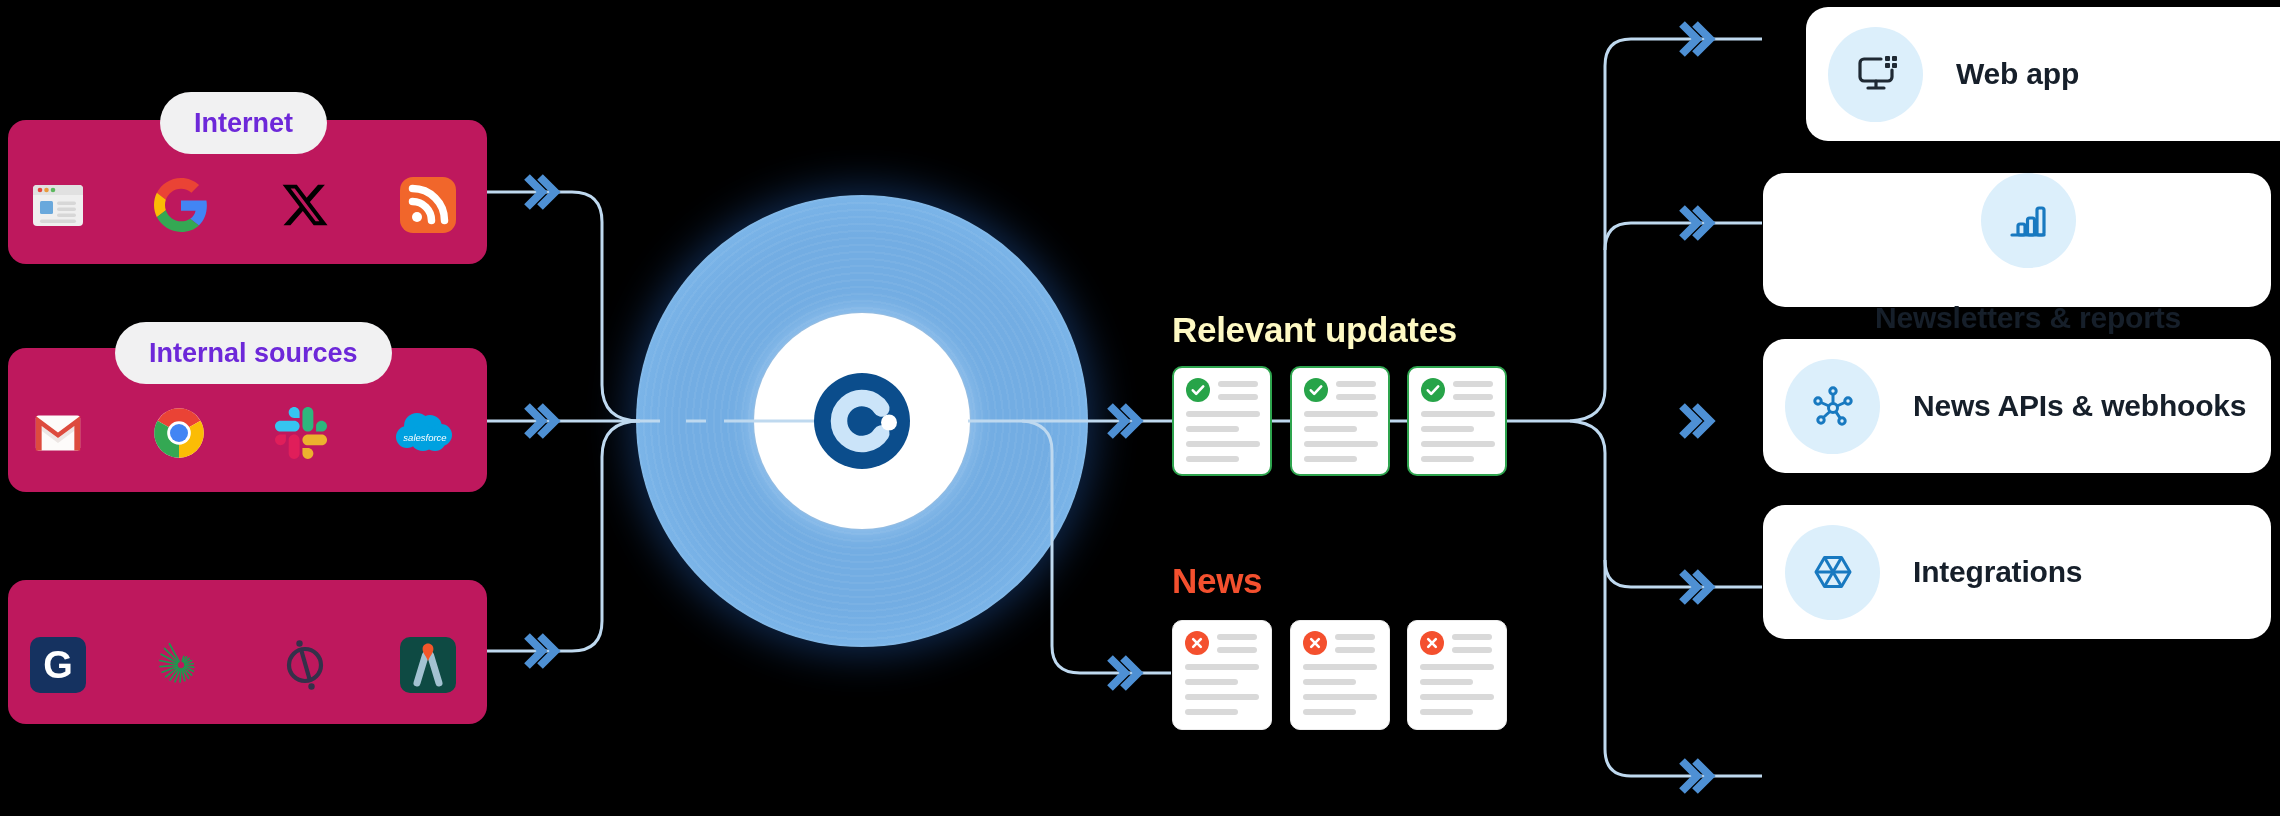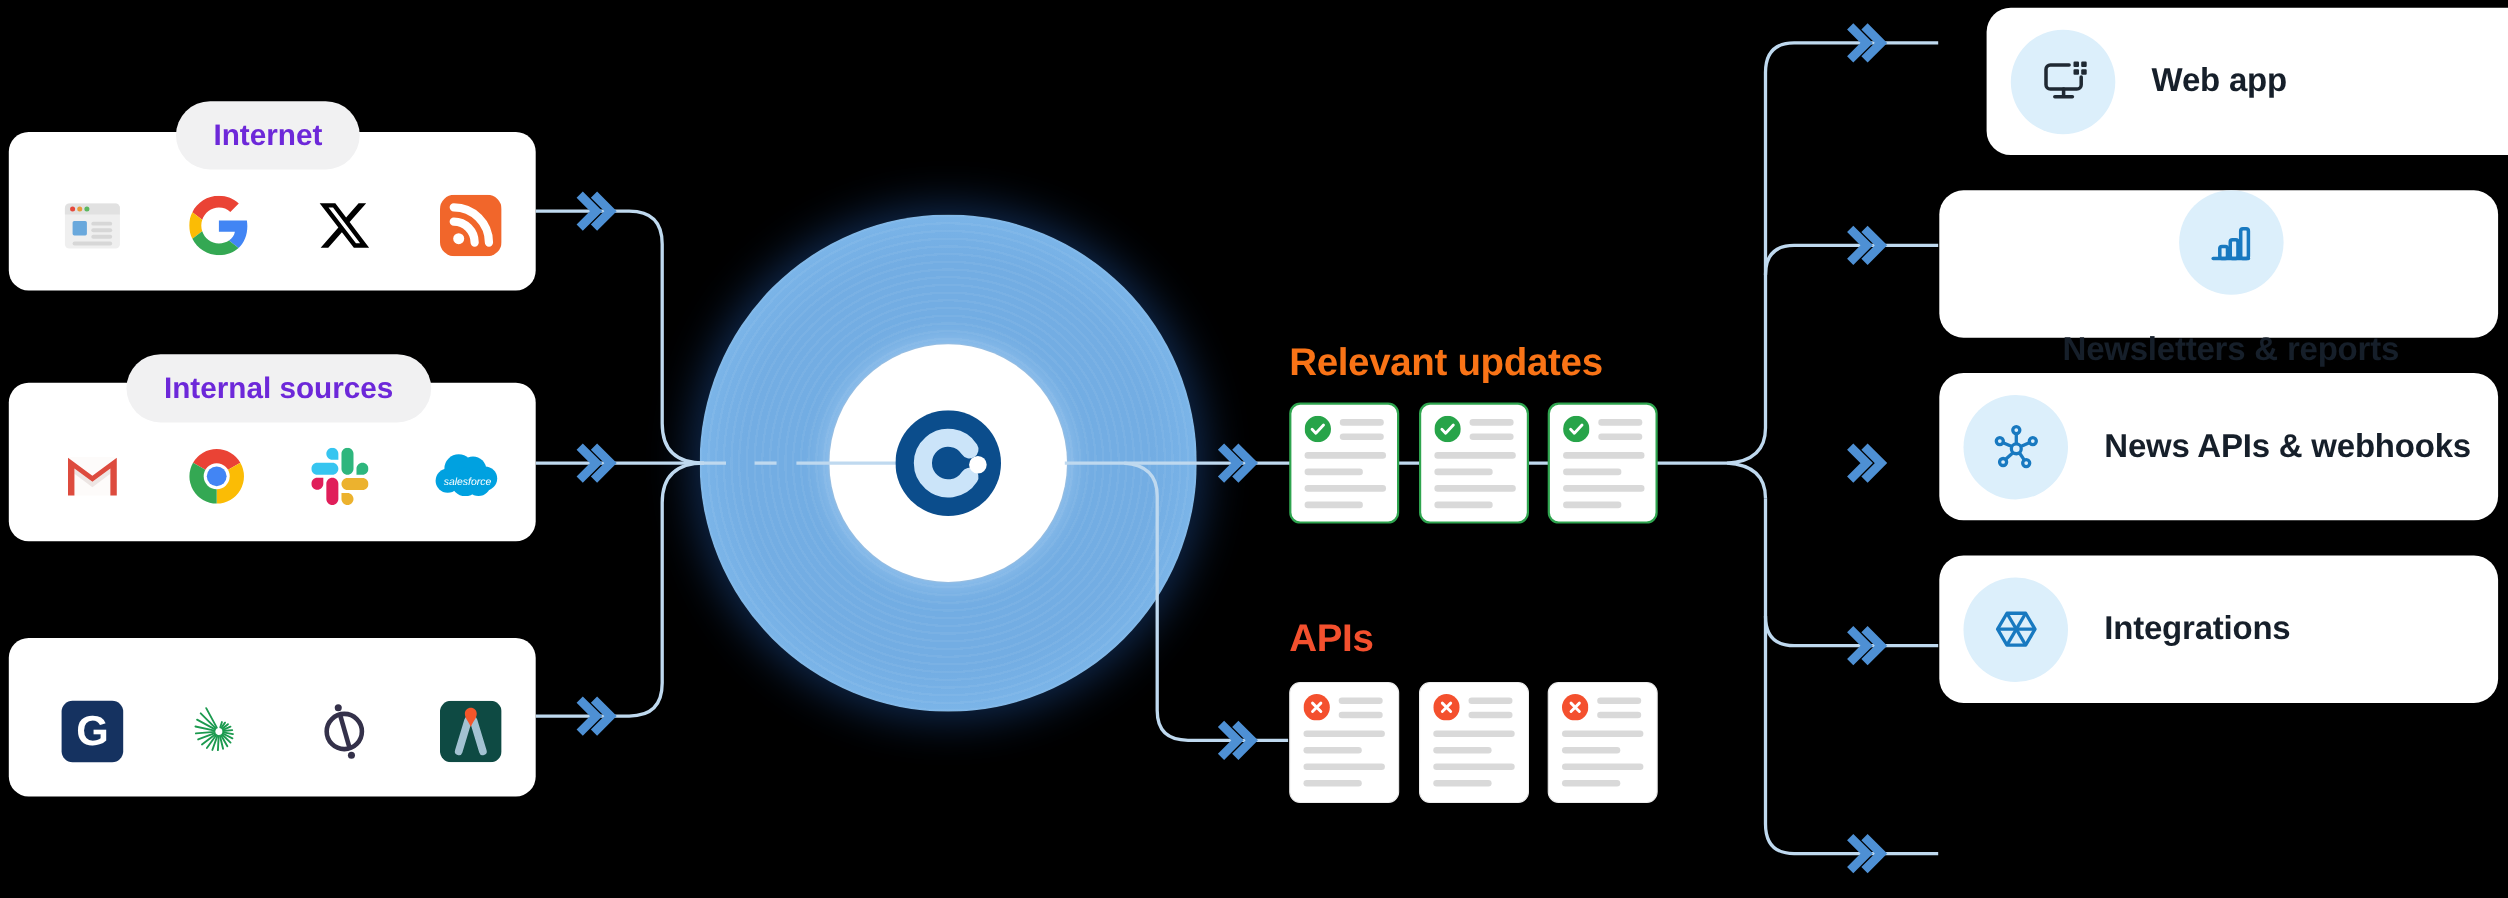--- a/index.html
+++ b/index.html
@@ -14,32 +14,32 @@
       repeating-radial-gradient(circle, rgba(255,255,255,0.05) 0 2px, rgba(0,0,0,0) 2px 7px),
       radial-gradient(circle,
         #73ADE3 0%, #73ADE3 58%, #77B1E6 66%, #7FB8EA 74%, #8CC2EE 80%, #A6D2F3 85%,
         #8FE2F8 88.5%, #4FC9F4 91.5%, #2FA9EE 93.5%, #4D7BF0 95.5%,
         rgba(35,46,210,0.45) 97.5%, rgba(20,20,160,0) 100%);
     box-shadow:0 0 40px 8px rgba(46,120,230,0.35);}
   .white-disc{position:absolute;left:754px;top:313px;width:216px;height:216px;border-radius:50%;
     background:#fff;z-index:2;box-shadow:0 0 0 1px rgba(170,190,210,.35), 0 0 24px rgba(210,235,255,.55);}
   .hub-logo{position:absolute;left:814px;top:373px;width:96px;height:96px;z-index:4;}
   
-  .src-card{position:absolute;left:8px;width:479px;height:144px;background:#ffffff;border-radius:18px;
+  .src-card{position:absolute;left:8px;width:479px;height:144px;background:#be185d;border-radius:18px;
     z-index:5;display:flex;align-items:center;justify-content:space-between;
-    padding:26px 30px 0 47px;box-sizing:border-box;}
+    padding:26px 30px 0 21px;box-sizing:border-box;}
   .src-icon{width:58px;height:58px;display:flex;align-items:center;justify-content:center;flex:none;}
   .pill{position:absolute;height:62px;border-radius:40px;background:#F1F1F2;z-index:6;
     display:flex;align-items:center;justify-content:center;padding:0 34px;
     font-size:27px;font-weight:700;color:#6d28d9;white-space:nowrap;}
   .g-square{width:56px;height:56px;border-radius:10px;background:#153260;color:#fff;
     display:flex;align-items:center;justify-content:center;font-size:38px;font-weight:800;}
   
   .row-heading{position:absolute;font-size:35px;font-weight:800;letter-spacing:-0.3px;z-index:5;}
-  .row-heading.relevant{left:1172px;top:310px;color:#f97316;}
+  .row-heading.relevant{left:1172px;top:310px;color:#fef9c3;}
   .row-heading.noise{left:1172px;top:561px;color:#F4502E;}
   
   .mini{position:absolute;width:100px;height:110px;background:#fff;border-radius:10px;z-index:5;
     padding:10px 12px;box-sizing:border-box;}
   .mini.relevant{border:2px solid #2EA44E;}
   .mini.noise{border:1px solid #ECECEC;}
   .mini .head{display:flex;gap:8px;align-items:flex-start;margin-bottom:9px;}
   .mini .head .bars{display:flex;flex-direction:column;gap:7px;margin-top:3px;flex:1;}
   .bar{height:6px;border-radius:3px;background:#D9D9D9;}
   .mini .body .bar{margin-bottom:9px;}
@@ -287,21 +287,21 @@
         </div>
     </div>
     <div class="body">
         <div class="bar w74"></div>
         <div class="bar w53"></div>
         <div class="bar w74"></div>
         <div class="bar w53"></div>
       </div>
   </div>
 
-  <div class="row-heading noise">APIs</div>
+  <div class="row-heading noise">News</div>
 
   <div class="mini noise" style="left:1172px;top:620px;">
     <div class="head">
       <svg width="24" height="24" viewBox="0 0 24 24">
         <circle cx="12" cy="12" r="12" fill="#F4502E"></circle>
         <path d="M8.2 8.2 l7.6 7.6 M15.8 8.2 l-7.6 7.6" stroke="#fff" stroke-width="2.6" stroke-linecap="round"></path>
       </svg>
       <div class="bars">
           <div class="bar w40"></div>
           <div class="bar w40"></div>

